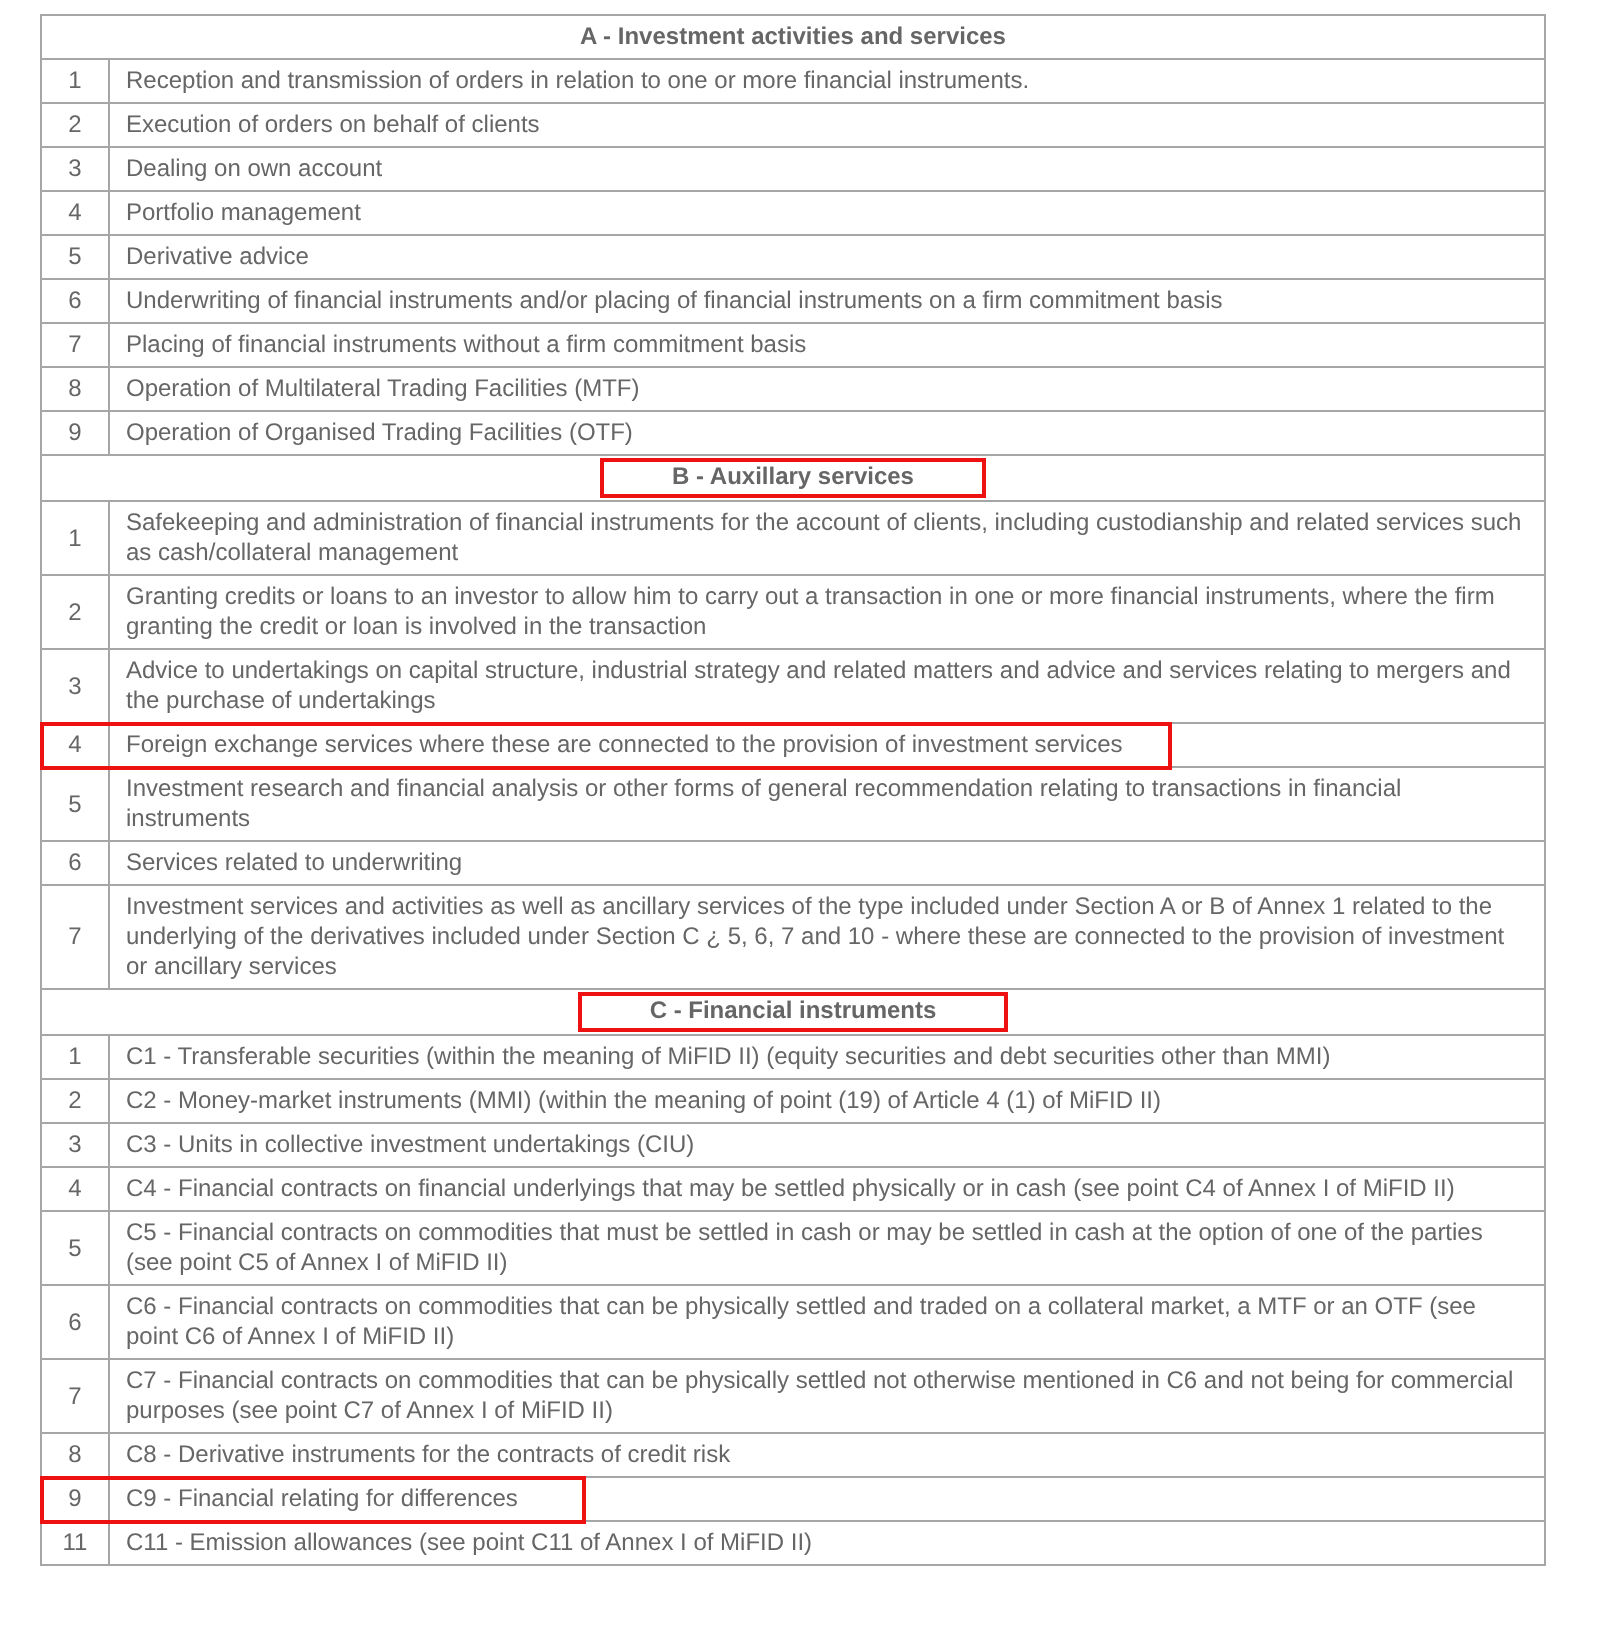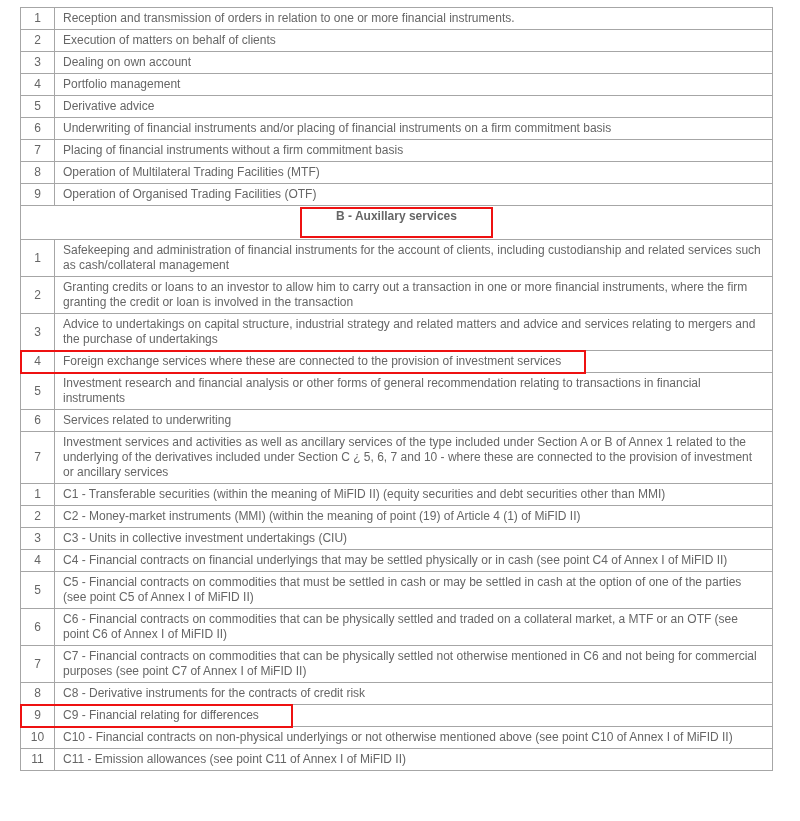--- a/index.html
+++ b/index.html
@@ -33,21 +33,21 @@
   }
   tr.section-header-row td{
     text-align:center;
     font-weight:bold;
     padding:1px 0;
     height:22px;
   }
   .header-text{display:inline-block;padding:2px 36px;}
   .header-text.highlighted{
     border:2px solid var(--highlight);
-    padding:0 34px 12px;
+    padding:0 34px 1px;
   }
   td.num-cell{
     width:34px;
     min-width:34px;
     text-align:center;
     padding:3px 2px;
   }
   td.num-cell.rel{position:relative;overflow:visible;}
   td.text-cell{
     padding:3px 10px 3px 8px;
@@ -59,27 +59,30 @@
     pointer-events:none;
     z-index:5;
   }
 </style>
 </head>
 <body>
 
 <div class="page">
   <table class="legend-table">
     <tbody id="table-body">
+        <tr class="section-header-row">
+          <td colspan="2"><span class="header-text">A - Investment activities and services</span></td>
+        </tr>
         <tr>
           <td class="num-cell">1</td>
           <td class="text-cell"><span>Reception and transmission of orders in relation to one or more financial instruments.</span></td>
         </tr>
         <tr>
           <td class="num-cell">2</td>
-          <td class="text-cell"><span>Execution of matters on behalf of clients</span></td>
+          <td class="text-cell"><span>Execution of orders on behalf of clients</span></td>
         </tr>
         <tr>
           <td class="num-cell">3</td>
           <td class="text-cell"><span>Dealing on own account</span></td>
         </tr>
         <tr>
           <td class="num-cell">4</td>
           <td class="text-cell"><span>Portfolio management</span></td>
         </tr>
         <tr>
@@ -126,20 +129,23 @@
           <td class="text-cell"><span>Investment research and financial analysis or other forms of general recommendation relating to transactions in financial instruments</span></td>
         </tr>
         <tr>
           <td class="num-cell">6</td>
           <td class="text-cell"><span>Services related to underwriting</span></td>
         </tr>
         <tr>
           <td class="num-cell">7</td>
           <td class="text-cell"><span>Investment services and activities as well as ancillary services of the type included under Section A or B of Annex 1 related to the underlying of the derivatives included under Section C ¿ 5, 6, 7 and 10 - where these are connected to the provision of investment or ancillary services</span></td>
         </tr>
+        <tr class="section-header-row">
+          <td colspan="2"><span class="header-text highlighted">C - Financial instruments</span></td>
+        </tr>
         <tr>
           <td class="num-cell">1</td>
           <td class="text-cell"><span>C1 - Transferable securities (within the meaning of  MiFID II) (equity securities and debt securities other than MMI)</span></td>
         </tr>
         <tr>
           <td class="num-cell">2</td>
           <td class="text-cell"><span>C2 - Money-market instruments (MMI) (within the meaning of point (19) of Article  4 (1) of MiFID II)</span></td>
         </tr>
         <tr>
           <td class="num-cell">3</td>
@@ -163,22 +169,18 @@
         </tr>
         <tr>
           <td class="num-cell">8</td>
           <td class="text-cell"><span>C8 - Derivative instruments for the contracts of credit risk</span></td>
         </tr>
         <tr>
           <td class="num-cell rel">9<div class="row-highlight-box" style="width: 273px; height: 24px;"></div></td>
           <td class="text-cell"><span>C9 - Financial relating for differences</span></td>
         </tr>
         <tr>
-          <td class="num-cell">10</td>
-          <td class="text-cell"><span>C10 - Financial contracts on non-physical underlyings or not otherwise mentioned above (see point C10 of Annex I of MiFID II)</span></td>
-        </tr>
-        <tr>
           <td class="num-cell">11</td>
           <td class="text-cell"><span>C11 - Emission allowances (see point C11 of Annex I of MiFID II)</span></td>
         </tr>
       </tbody>
   </table>
 </div>
 
 </body></html>

